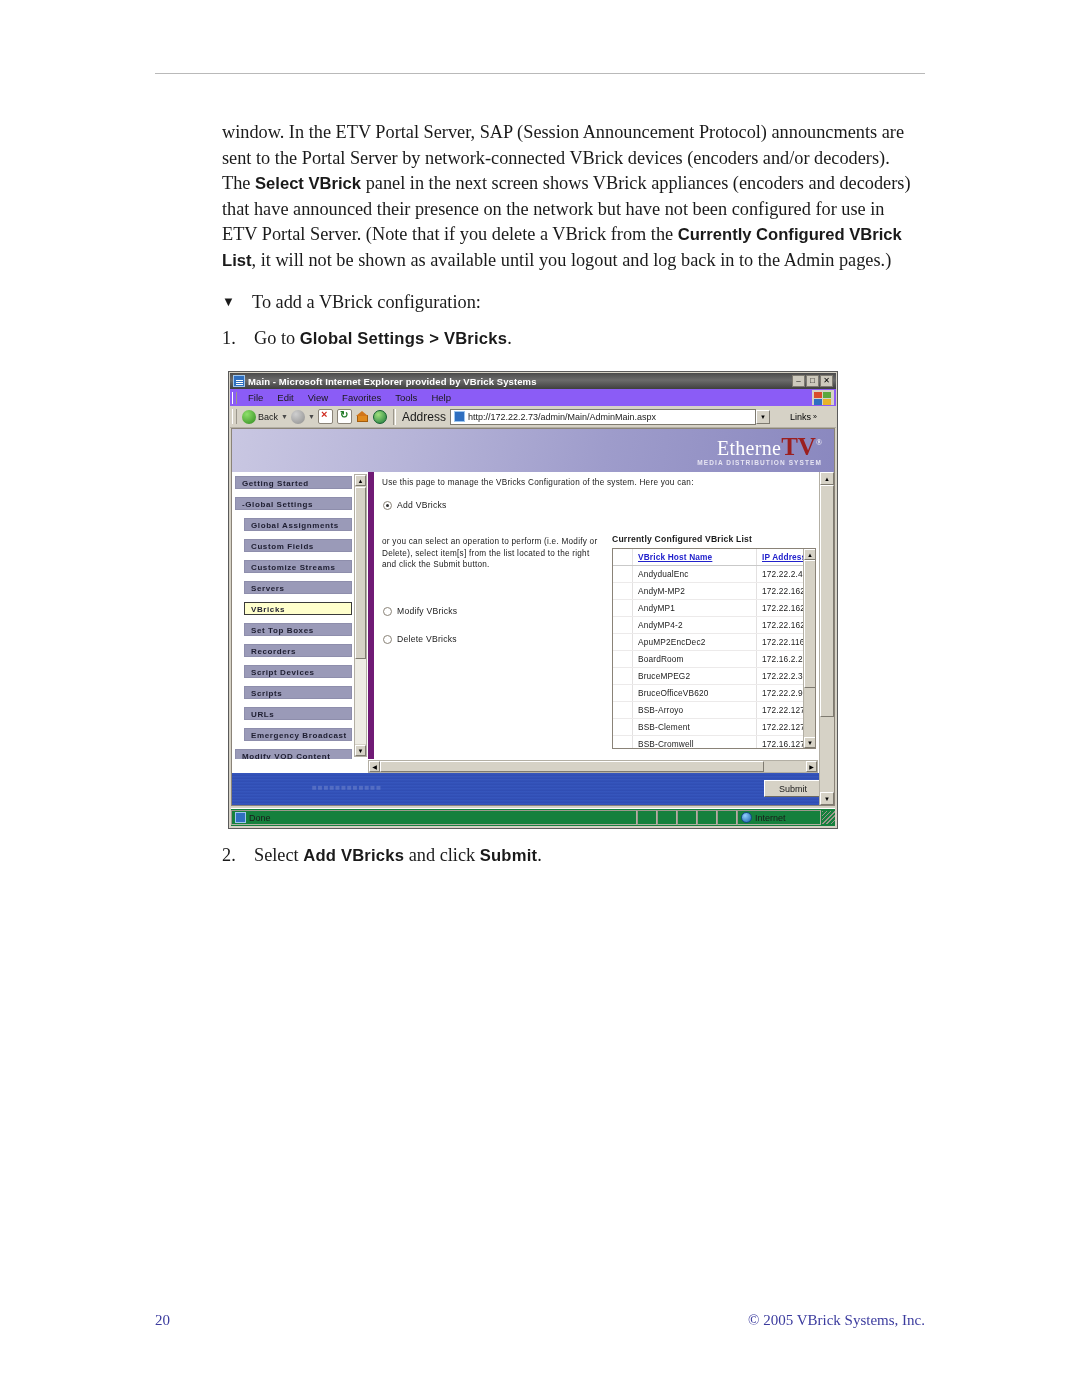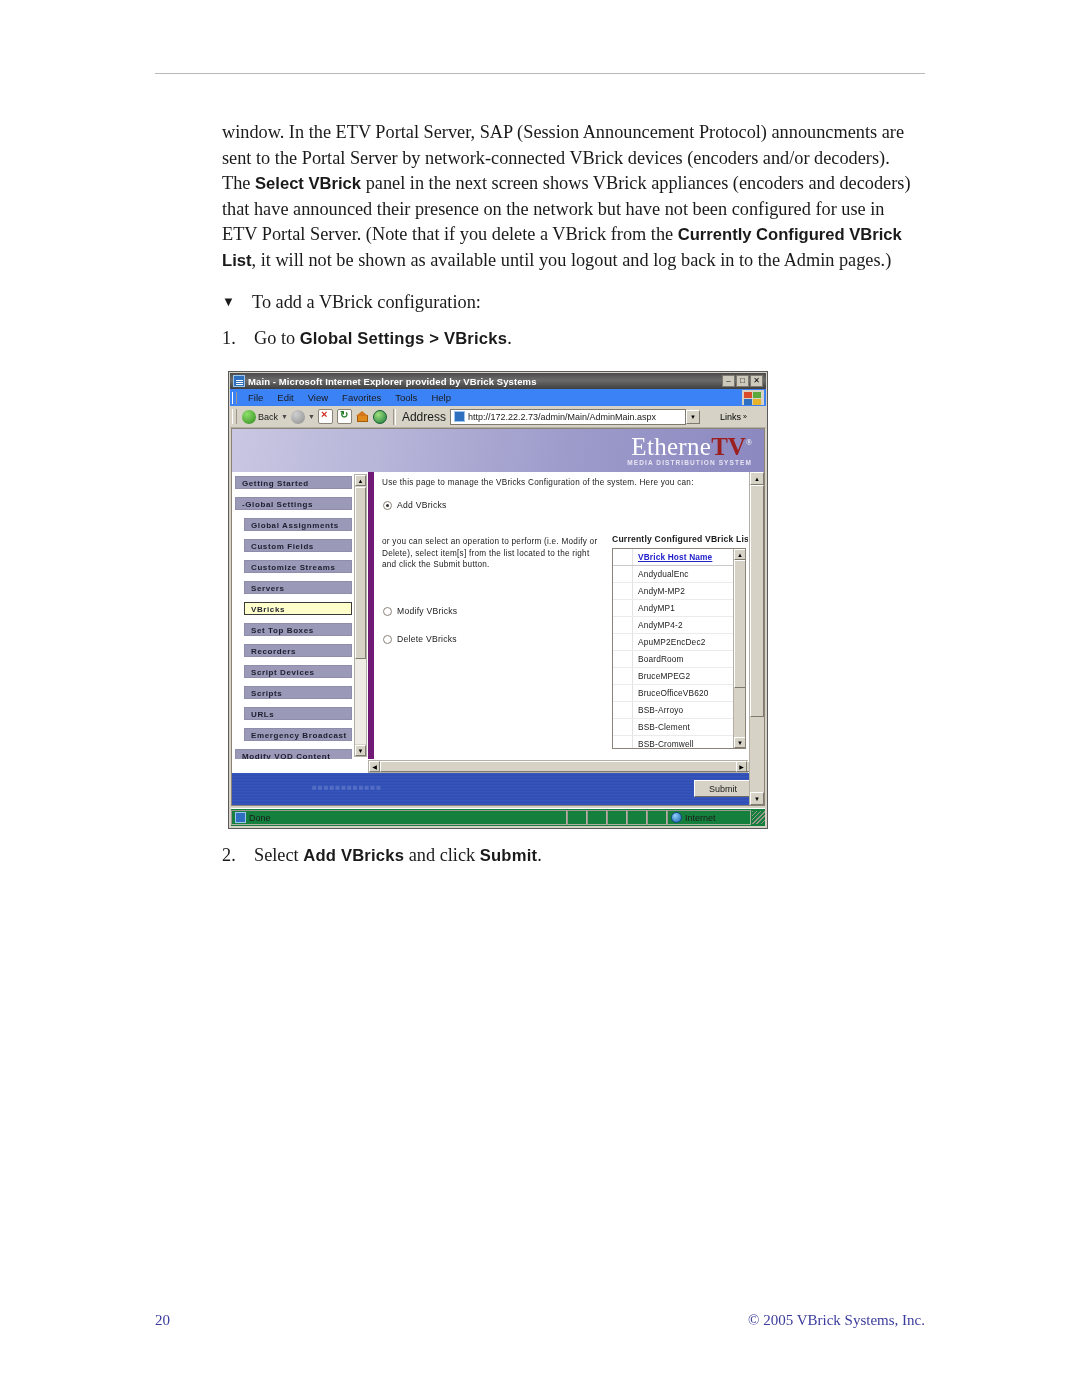--- a/index.html
+++ b/index.html
@@ -79,21 +79,21 @@
   .step .num { display: inline-block; width: 32px; }
   .step b { font-family: "Liberation Sans", sans-serif; font-size: 16.6px; font-weight: bold; letter-spacing: .2px; }
   #step1 { top: 328px; }
   #step2 { top: 845px; }
 
   
   .ie-window {
     position: absolute;
     left: 228px;
     top: 371px;
-    width: 540px;
+    width: 610px;
     height: 458px;
     background: #d6d2c6;
     border: 1px solid #5a5a5a;
     box-sizing: border-box;
     font-family: "Liberation Sans", sans-serif;
   }
   .ie-titlebar {
     position: absolute; left: 1px; top: 1px; right: 1px; height: 16px;
     background: linear-gradient(180deg,#4b4b4b 0%,#6b6b6b 45%,#3f3f3f 100%);
     display: flex; align-items: center; padding: 0 2px;
@@ -116,21 +116,21 @@
   }
   .ie-winbtns { display: flex; gap: 1px; flex: 0 0 auto; padding-right: 1px; }
   .ie-winbtn {
     width: 13px; height: 12px; background: #cdc9bd; border: 1px solid #7e7a70;
     box-sizing: border-box; position: relative; font-size: 8px; color: #000;
     display: flex; align-items: center; justify-content: center; line-height: 1;
   }
 
   .ie-menubar {
     position: absolute; left: 1px; top: 17px; right: 1px; height: 17px;
-    background: #3b82f6; display: flex; align-items: center;
+    background: #8b5cf6; display: flex; align-items: center;
     border-bottom: 1px solid #cac6ba;
   }
   .ie-menubar .grip {
     width: 3px; height: 12px; border-left: 1px solid #fff; border-right: 1px solid #9b978c;
     margin: 0 4px 0 2px;
   }
   .ie-menu-item {
     font-size: 9.5px; color: #1a1a1a; padding: 1px 7px; white-space: nowrap;
   }
   .ie-menubar .ie-brandmark {
@@ -207,21 +207,21 @@
     overflow: hidden;
   }
   .brand-band {
     position: absolute; left: 0; top: 0; right: 0; height: 43px;
     background: linear-gradient(100deg,#c9c7e2 0%,#b6b4d8 30%,#9e9ccb 62%,#8a88bf 100%);
   }
   .brand-logo {
     position: absolute; right: 12px; top: 5px; text-align: right;
     font-family: "Liberation Serif", serif; line-height: 1;
   }
-  .brand-logo .lg1 { font-size: 25px; color: #ffffff; letter-spacing: .3px; }
+  .brand-logo .lg1 { font-size: 20px; color: #ffffff; letter-spacing: .3px; }
   .brand-logo .lg2 { font-size: 25px; color: #9b1f1f; font-weight: bold; }
   .brand-logo .reg { font-size: 8px; color: #ffffff; vertical-align: 10px; }
   .brand-logo .tag {
     font-family: "Liberation Sans", sans-serif; font-size: 6.5px; font-weight: bold;
     color: #e6e4f2; letter-spacing: 1.1px; margin-top: 1px;
   }
 
   
   .sidebar {
     position: absolute; left: 0; top: 43px; width: 136px; bottom: 46px;

